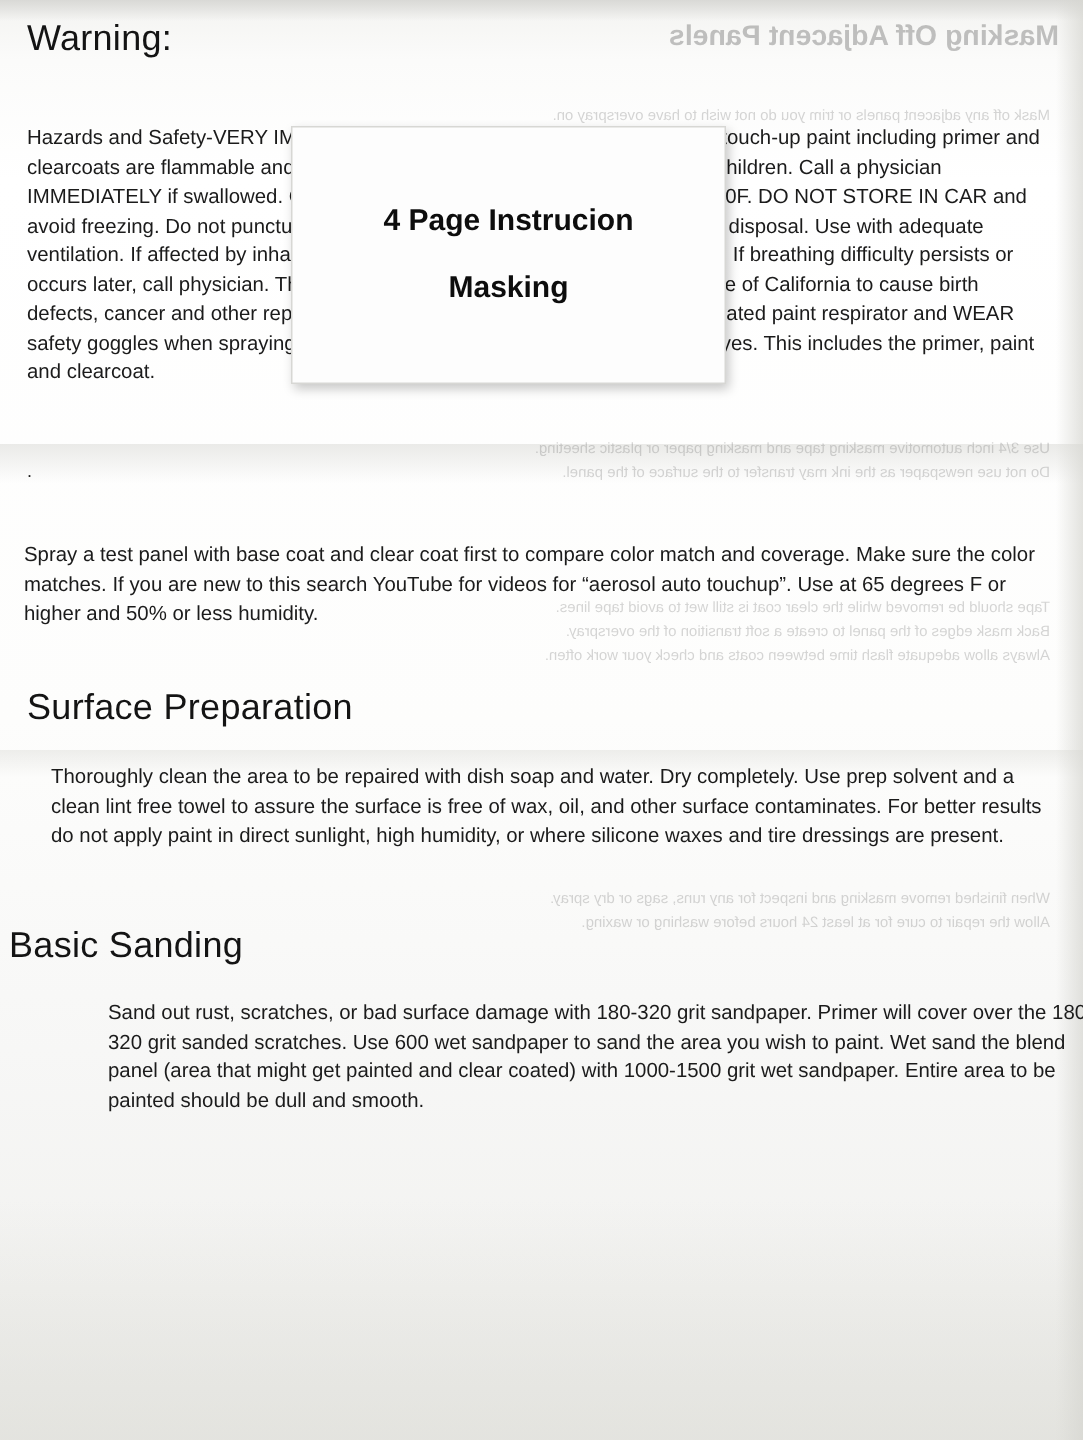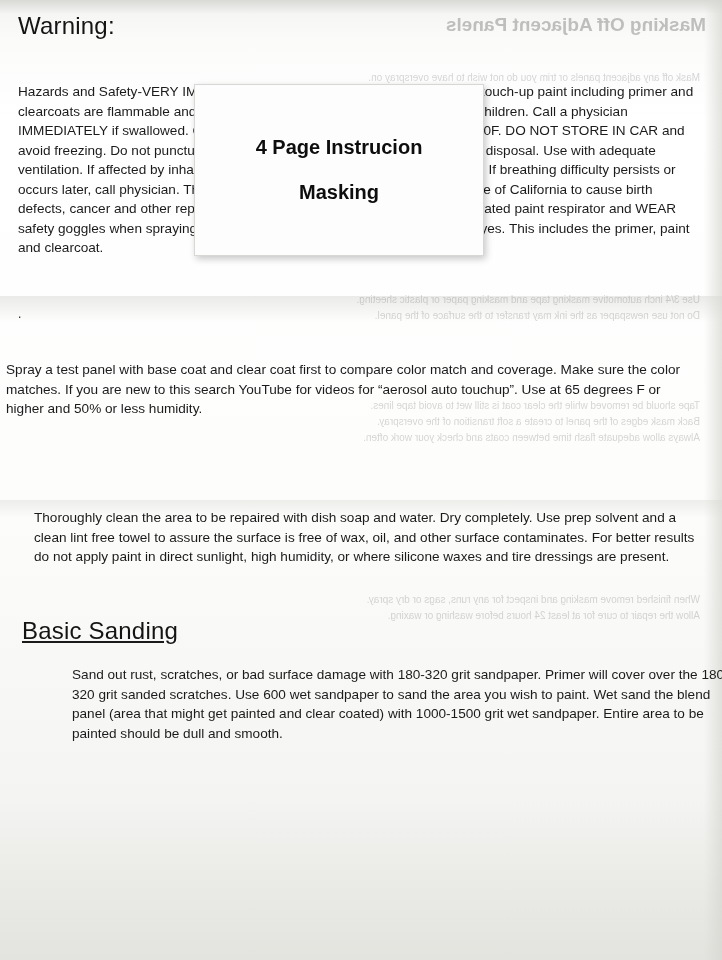--- a/index.html
+++ b/index.html
@@ -104,24 +104,24 @@
   }
   p.body {
     font-size: 13.6px;
     line-height: 19.5px;
     margin: 0;
     color: #1b1b1b;
   }
   .warning-block { position: absolute; top: 12px;  left: 18px; width: 690px; }
   .warning-body  { position: absolute; top: 82px;  left: 18px; width: 684px; }
   .before-block  { position: absolute; top: 310px; left: 18px; width: 690px; }
-  .before-body   { position: absolute; top: 360px; left: 6px; width: 678px; }
+  .before-body   { position: absolute; top: 360px; left: 16px; width: 678px; }
   .surface-block { position: absolute; top: 458px; left: 18px; width: 690px; }
   .surface-body  { position: absolute; top: 508px; left: 34px; width: 672px; }
-  .sanding-block { position: absolute; top: 617px; left: 22px; width: 690px; text-decoration: underline; }
+  .sanding-block { position: absolute; top: 617px; left: 6px; width: 690px; }
   .sanding-body  { position: absolute; top: 665px; left: 26px; width: 670px; margin-left: 46px; }
   .sanding-body2 { position: absolute; top: 768px; left: 28px; width: 654px; }
 
   .dot { font-size: 12px; line-height: 8px; color: #1b1b1b; }
 
   
   .label-card {
     position: absolute;
     top: 84px;
     left: 194px;
@@ -176,20 +176,23 @@
       <p class="body">Hazards and Safety-VERY IMPORTANT: Keep away from flame or spark. All touch-up paint including primer and clearcoats are flammable and harmful or fatal if swallowed. Keep away from children. Call a physician IMMEDIATELY if swallowed. Contents under pressure. Do not store above 120F. DO NOT STORE IN CAR and avoid freezing. Do not puncture or incinerate. See local regulations for proper disposal. Use with adequate ventilation. If affected by inhalation of vapor or spray mist, remove to fresh air. If breathing difficulty persists or occurs later, call physician. This product contains chemicals known to the state of California to cause birth defects, cancer and other reproductive harm. Use only with an approved activated paint respirator and WEAR safety goggles when spraying to protect against overspray getting into your eyes. This includes the primer, paint and clearcoat.</p>
     </div>
 
     <div class="before-block">
       <div class="dot">.</div>
     </div>
     <div class="before-body">
       <p class="body">Spray a test panel with base coat and clear coat first to compare color match and coverage. Make sure the color matches.  If you are new to this search YouTube for videos for “aerosol auto touchup”.  Use at 65 degrees F or higher and 50% or less humidity.</p>
     </div>
 
+    <div class="surface-block">
+      <h1 class="sec">Surface Preparation</h1>
+    </div>
     <div class="surface-body">
       <p class="body">Thoroughly clean the area to be repaired with dish soap and water.  Dry completely. Use prep solvent and a clean lint free towel to assure the surface is free of wax, oil, and other surface contaminates. For better results do not apply paint in direct sunlight, high humidity, or where silicone waxes and tire dressings are present.</p>
     </div>
 
     <div class="sanding-block">
       <h1 class="sec">Basic Sanding</h1>
     </div>
     <div class="sanding-body">
       <p class="body">Sand out rust, scratches, or bad surface damage with 180-320 grit sandpaper. Primer will cover over the 180-320 grit sanded scratches. Use 600 wet sandpaper to sand the area you wish to paint. Wet sand the blend panel (area that might get painted and clear coated) with 1000-1500 grit wet sandpaper. Entire area to be painted should be dull and smooth.</p>
     </div>

